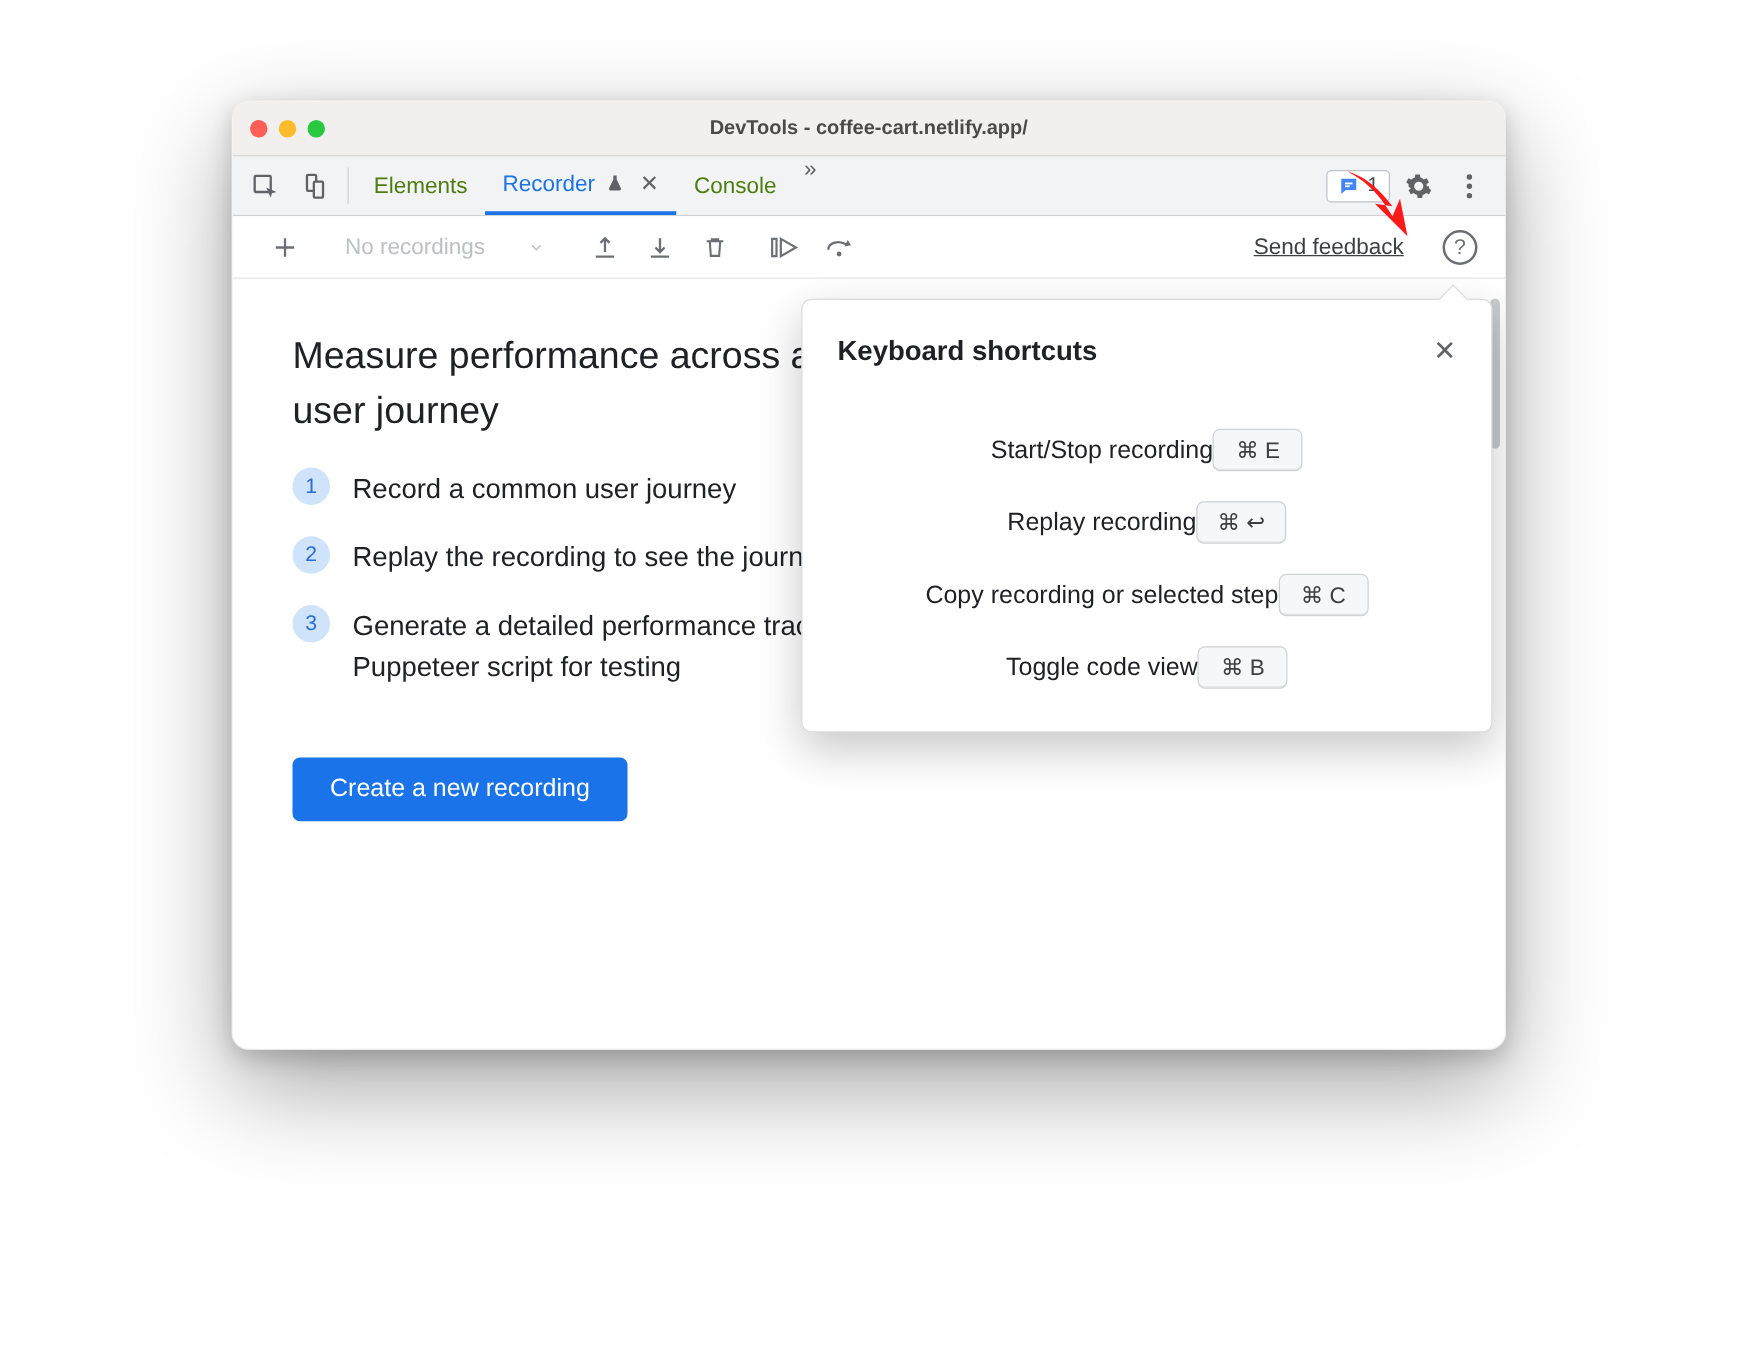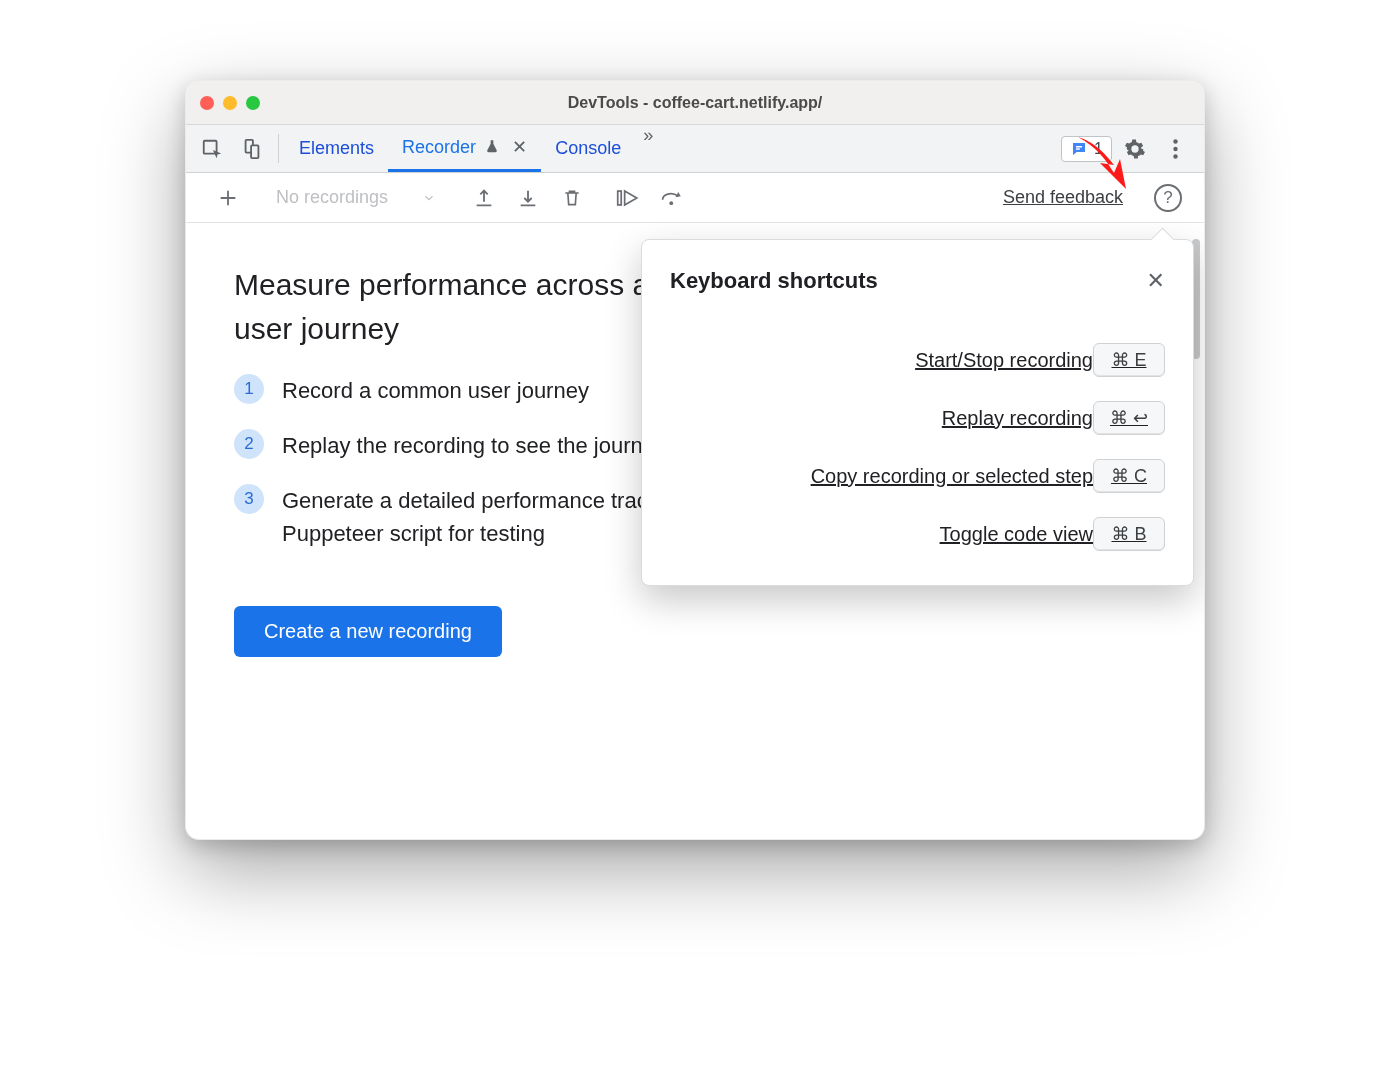--- a/index.html
+++ b/index.html
@@ -50,21 +50,21 @@
       display: flex;
       align-items: stretch;
       padding: 0 6px;
     }
     .tabbar .iconbtn {
       width: 40px; display: flex; align-items: center; justify-content: center;
       color: #5f6368; cursor: pointer;
     }
     .sep { width: 1px; background: #cfd1d2; margin: 9px 6px; }
     .tab {
-      display: flex; align-items: center; padding: 0 14px; font-size: 18px; color: #1d4ed8;
+      display: flex; align-items: center; padding: 0 14px; font-size: 18px; color: #4d7c0f;
       cursor: pointer; gap: 8px;
     }
     .tab.active { color: #1a73e8; border-bottom: 3px solid #1a73e8; }
     .tab .flask { color: #5f6368; }
     .tab .close-x { font-size: 18px; color: #5f6368; padding-left: 4px; }
     .tabbar-right {
       margin-left: auto; display: flex; align-items: center; gap: 6px; padding-right: 6px;
     }
     .issues-chip {
       display: flex; align-items: center; gap: 6px; border: 1px solid #bfc4c8;
@@ -122,21 +122,21 @@
       padding: 28px 28px 22px;
     }
     .popup::before {
       content: ""; position: absolute; top: -9px; right: 22px;
       width: 16px; height: 16px; background: #fff; border-left: 1px solid #d9dbdd; border-top: 1px solid #d9dbdd;
       transform: rotate(45deg);
     }
     .popup-head { display: flex; align-items: center; justify-content: space-between; margin-bottom: 37px; }
     .popup-title { font-size: 22px; font-weight: 700; color: #202124; }
     .popup-close { font-size: 22px; color: #5f6368; cursor: pointer; background: none; border: none; }
-    .kb-row { display: flex; align-items: center; justify-content: flex-end; padding: 12px 0; font-size: 20px; color: #202124; text-decoration: underline; }
+    .kb-row { display: flex; align-items: center; justify-content: center; padding: 12px 0; font-size: 20px; color: #202124; }
     .kbd {
       display: inline-flex; align-items: center; gap: 8px;
       border: 1px solid #cfd1d3; border-radius: 6px; background: #f6f7f8;
       padding: 5px 12px; font-size: 18px; color: #3c4043; min-width: 72px; justify-content: center;
       box-shadow: inset 0 -1px 0 #e2e3e5;
     }
     
     .red-arrow {
       position: absolute; top: 48px; right: 64px; z-index: 50; pointer-events: none;
     }

